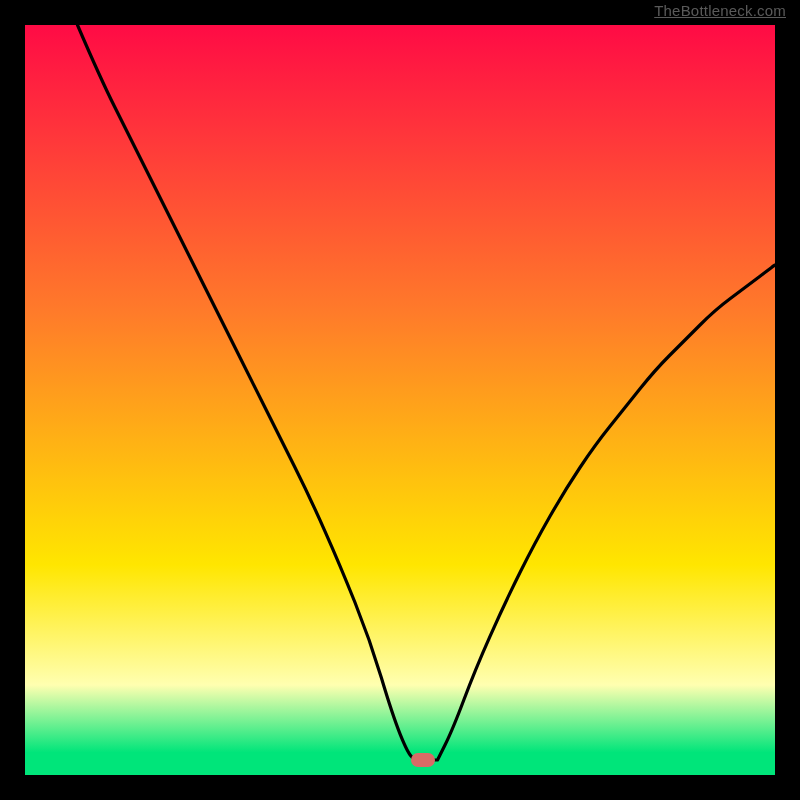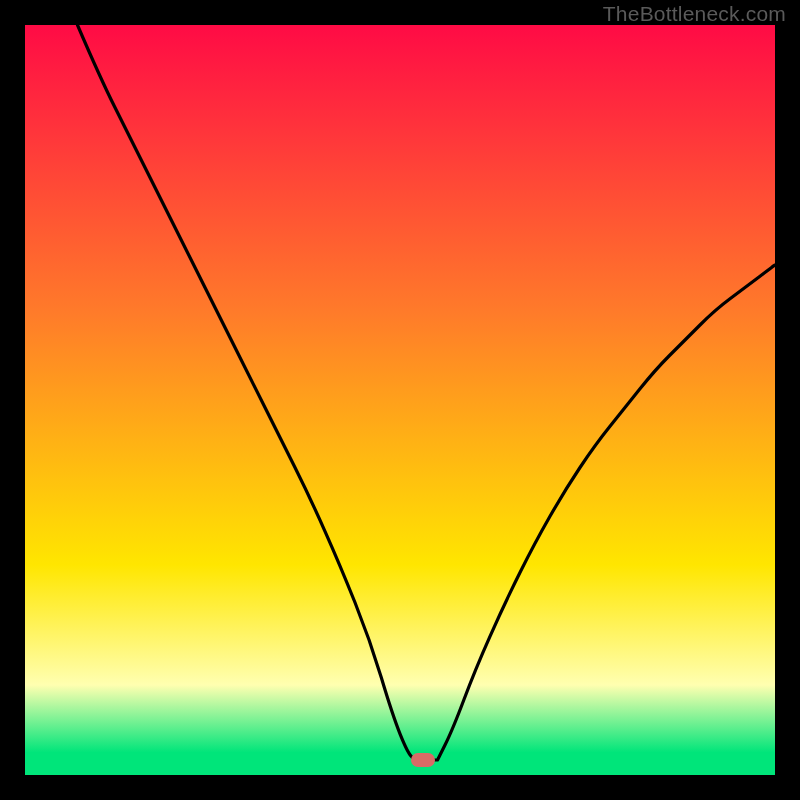--- a/index.html
+++ b/index.html
@@ -15,24 +15,25 @@
     position: relative;
     width: 800px;
     height: 800px;
     background: #000;
   }
   .watermark {
     position: absolute;
     top: 2px;
     right: 14px;
     color: #5a5a5a;
-    font-size: 21px;
+    font-size: 15px;
     font-weight: 500;
     letter-spacing: 0.2px;
     z-index: 5;
+    text-decoration: underline;
   }
   .plot {
     position: absolute;
     left: 25px;
     top: 25px;
     width: 750px;
     height: 750px;
   }
   .marker {
     position: absolute;

